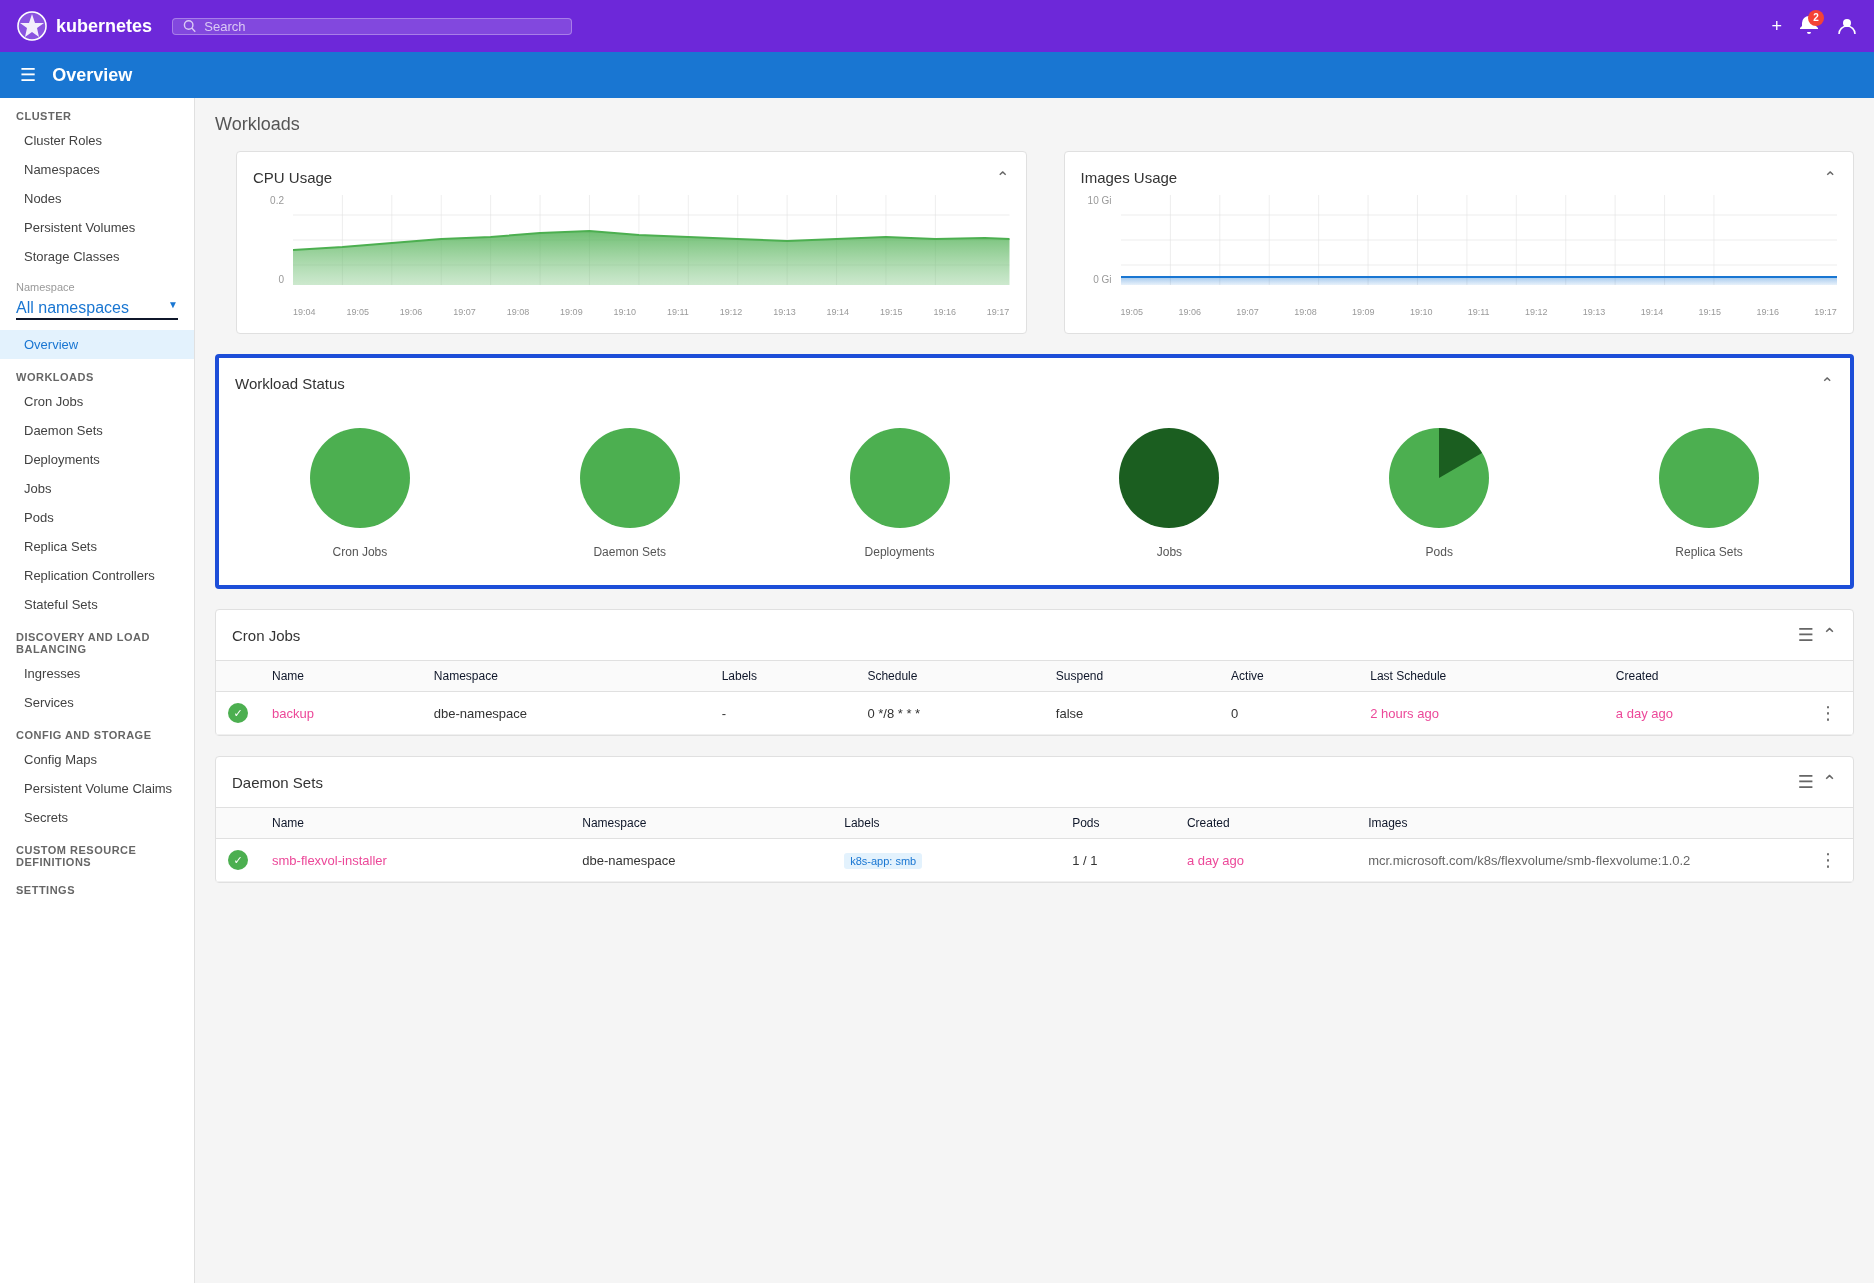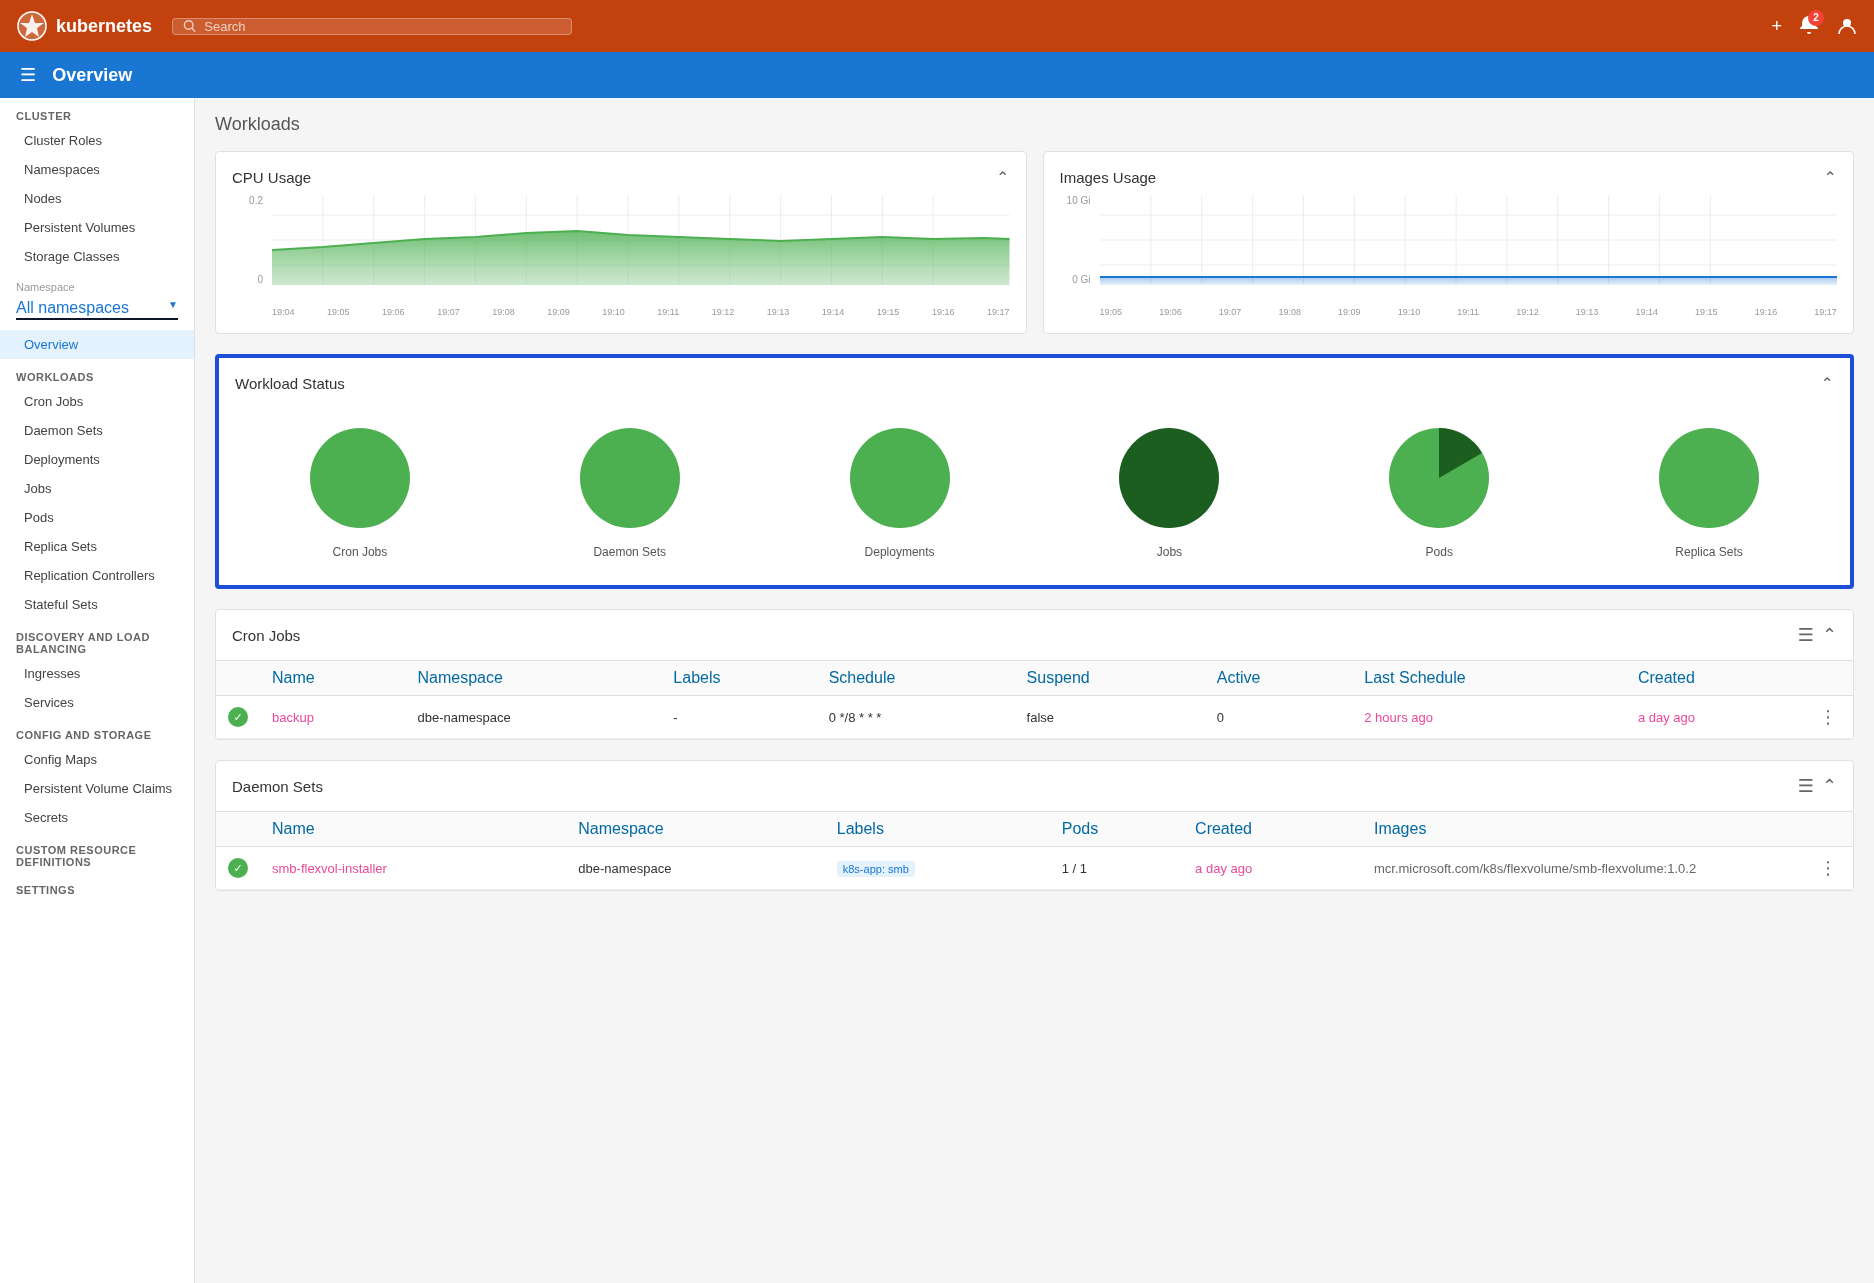--- a/index.html
+++ b/index.html
@@ -1,19 +1,19 @@
 <!DOCTYPE html>
 <html><head>
   <meta charset="utf-8">
   <style>
     * { box-sizing: border-box; margin: 0; padding: 0; }
     body { font-family: 'Segoe UI', Arial, sans-serif; font-size: 13px; background: #f5f5f5; color: #333; display: flex; flex-direction: column; height: 100vh; overflow: hidden; }
 
     
-    .topbar { background: #c2410c; display: flex; align-items: center; padding: 0 16px; height: 52px; flex-shrink: 0; }
+    .topbar { background: #6d28d9; display: flex; align-items: center; padding: 0 16px; height: 52px; flex-shrink: 0; }
     .topbar-logo { display: flex; align-items: center; gap: 8px; color: white; font-size: 18px; font-weight: 600; margin-right: 20px; }
     .topbar-logo svg { width: 32px; height: 32px; }
     .topbar-search { flex: 1; max-width: 400px; background: rgba(255,255,255,0.15); border: 1px solid rgba(255,255,255,0.3); border-radius: 4px; display: flex; align-items: center; padding: 0 10px; gap: 8px; }
     .topbar-search input { background: transparent; border: none; outline: none; color: white; font-size: 13px; width: 100%; }
     .topbar-search input::placeholder { color: rgba(255,255,255,0.7); }
     .topbar-actions { margin-left: auto; display: flex; align-items: center; gap: 16px; color: white; }
     .topbar-actions .icon-btn { background: none; border: none; color: white; cursor: pointer; font-size: 18px; display: flex; align-items: center; justify-content: center; }
     .notif-badge { position: relative; }
     .notif-count { position: absolute; top: -4px; right: -4px; background: #f44336; border-radius: 50%; width: 16px; height: 16px; font-size: 10px; display: flex; align-items: center; justify-content: center; color: white; font-weight: bold; }
 
@@ -35,21 +35,21 @@
     .sidebar-namespace select { width: 100%; border: none; border-bottom: 2px solid #0f172a; background: transparent; font-size: 16px; padding: 2px 0; color: #1976d2; outline: none; appearance: none; cursor: pointer; }
     .namespace-wrapper { position: relative; }
     .namespace-wrapper::after { content: '▼'; position: absolute; right: 0; top: 2px; font-size: 10px; color: #1976d2; pointer-events: none; }
 
     
     .content { flex: 1; overflow-y: auto; padding: 16px 20px; }
     .section-title { font-size: 18px; color: #555; margin-bottom: 16px; font-weight: 400; }
 
     
     .charts-row { display: grid; grid-template-columns: 1fr 1fr; gap: 16px; margin-bottom: 20px; }
-    .chart-card { background: white; border: 1px solid #e0e0e0; border-radius: 4px; padding: 16px; }
+    .chart-card { background: white; border: 1px solid #e0e0e0; border-radius: 4px; padding: 16px; margin-left: 21px; }
     .chart-header { display: flex; justify-content: space-between; align-items: center; margin-bottom: 8px; }
     .chart-title { font-size: 15px; font-weight: 500; color: #333; }
     .chart-collapse { background: none; border: none; cursor: pointer; color: #666; font-size: 16px; }
     .chart-area { position: relative; height: 110px; }
     .chart-y-label { position: absolute; left: 0; top: 0; bottom: 20px; display: flex; flex-direction: column; justify-content: space-between; font-size: 10px; color: #999; width: 35px; text-align: right; padding-right: 4px; }
     .chart-svg-wrapper { margin-left: 40px; height: 100%; }
     .chart-x-labels { display: flex; justify-content: space-between; font-size: 9px; color: #999; margin-left: 40px; margin-top: 2px; }
 
     
     .status-card { background: white; border: 4px solid #1d4ed8; border-radius: 4px; padding: 16px; margin-bottom: 20px; }
@@ -60,21 +60,21 @@
     .status-label { font-size: 12px; color: #555; }
 
     
     .table-card { background: white; border: 1px solid #e0e0e0; border-radius: 4px; margin-bottom: 20px; }
     .table-header { display: flex; justify-content: space-between; align-items: center; padding: 14px 16px; }
     .table-title { font-size: 15px; font-weight: 500; }
     .table-actions { display: flex; gap: 8px; align-items: center; }
     .table-action-btn { background: none; border: none; cursor: pointer; color: #666; font-size: 18px; }
     table { width: 100%; border-collapse: collapse; }
     thead tr { border-top: 1px solid #e0e0e0; border-bottom: 1px solid #e0e0e0; }
-    th { padding: 8px 12px; text-align: left; font-weight: 500; font-size: 16px; color: #0369a1; background: #fafafa; }
+    th { padding: 8px 12px; text-align: left; font-weight: 500; font-size: 12px; color: #0f172a; background: #fafafa; }
     td { padding: 10px 12px; font-size: 13px; color: #333; border-bottom: 1px solid #f0f0f0; }
     .link-text { color: #ec4899; cursor: pointer; text-decoration: none; }
     .status-icon { width: 20px; height: 20px; background: #4caf50; border-radius: 50%; display: inline-flex; align-items: center; justify-content: center; color: white; font-size: 11px; }
     .pagination { display: flex; justify-content: flex-end; align-items: center; padding: 8px 12px; gap: 8px; font-size: 12px; color: #666; }
     .page-btn { background: none; border: none; cursor: pointer; color: #666; font-size: 14px; padding: 2px 4px; }
     .page-btn:disabled { color: #ccc; cursor: default; }
     .three-dots { background: none; border: none; cursor: pointer; color: #666; font-size: 18px; padding: 0 4px; }
 
     
     ::-webkit-scrollbar { width: 6px; }

